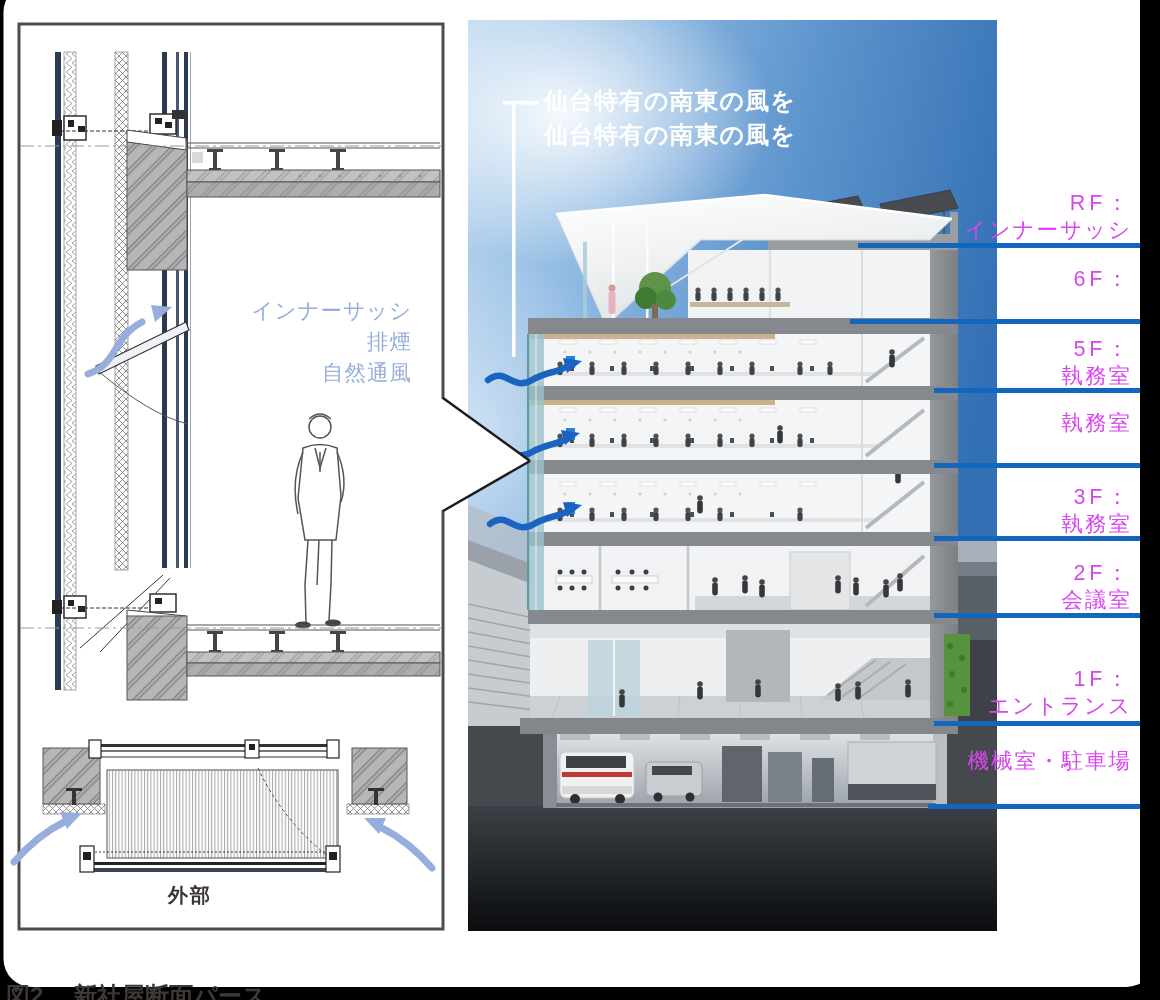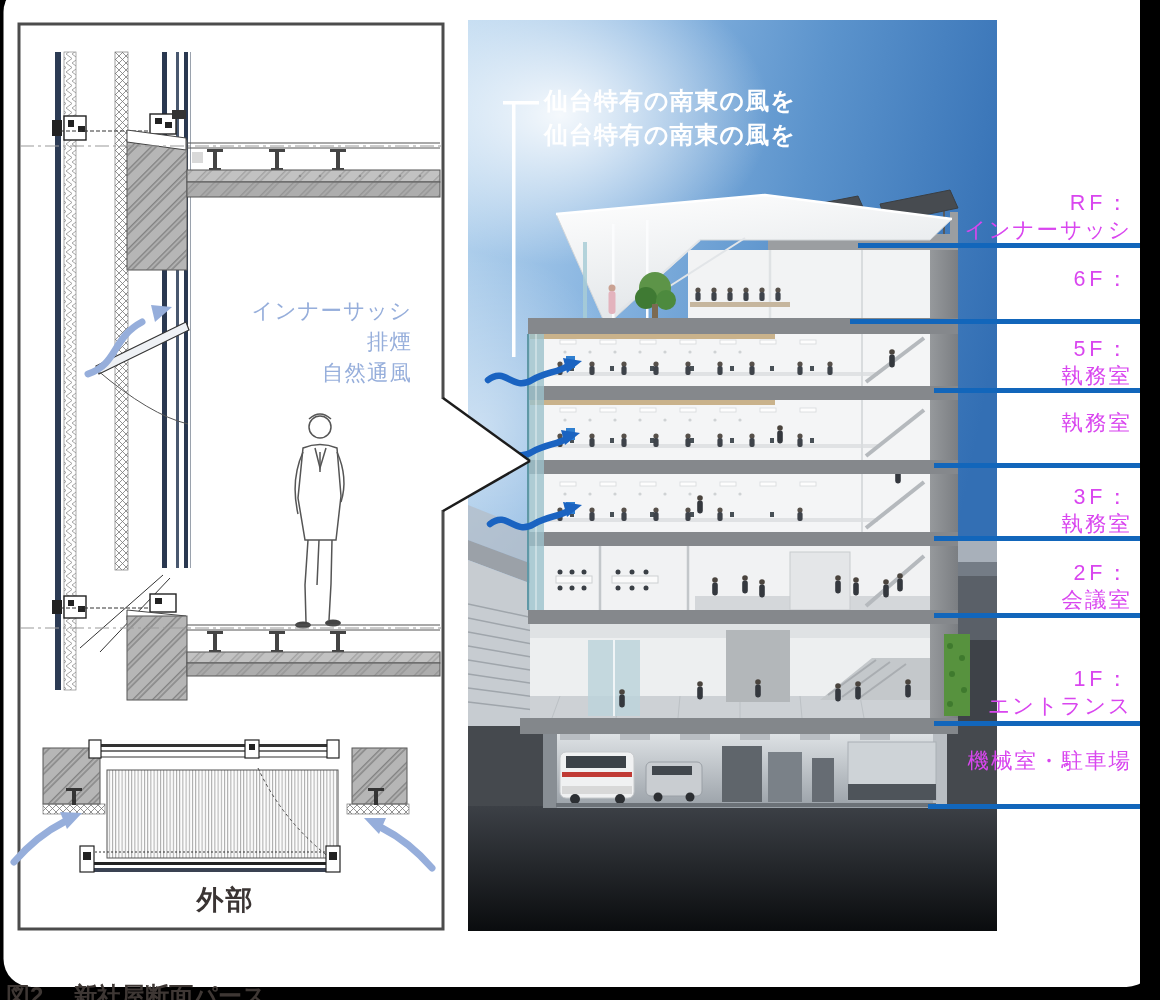--- a/index.html
+++ b/index.html
@@ -4,22 +4,22 @@
 <style>
   html,body{margin:0;padding:0;background:#000;}
   .stage{position:relative;width:1140px;height:1000px;background:#000;overflow:hidden;
          font-family:"Liberation Sans","DejaVu Sans",sans-serif;}
   .stage svg.art{position:absolute;left:0;top:0;z-index:1;pointer-events:none;}
   .txt{position:absolute;z-index:3;}
   .callout{left:544px;top:84px;width:340px;color:#fff;font-size:24px;line-height:34px;
            font-weight:bold;letter-spacing:1px;}
   .sash-label{left:188px;top:296px;width:200px;text-align:right;color:#96aedb;
               font-size:21.5px;line-height:31px;font-weight:normal;letter-spacing:1px;padding-left:24px;}
-  .exterior{left:168px;top:882px;width:115px;text-align:center;color:#3a3433;
-            font-size:27px;font-weight:bold;letter-spacing:2px;}
+  .exterior{left:168px;top:882px;width:115px;text-align:left;color:#3a3433;
+            font-size:20px;font-weight:bold;letter-spacing:2px;}
   .floor-label{position:absolute;right:8px;width:320px;text-align:right;color:#d946ef;
                font-size:21.5px;line-height:27px;letter-spacing:2px;z-index:3;}
   .floor-label .fl{letter-spacing:4px;}
   .caption{left:6px;top:952px;color:#3e3734;font-size:24px;font-weight:bold;z-index:4;}
   .caption .pre{border-bottom:3px solid #3e3734;padding-bottom:1px;margin-right:30px;display:inline-block;margin-top:28px;}
 </style>
 </head>
 <body>
 
 <div class="stage">

